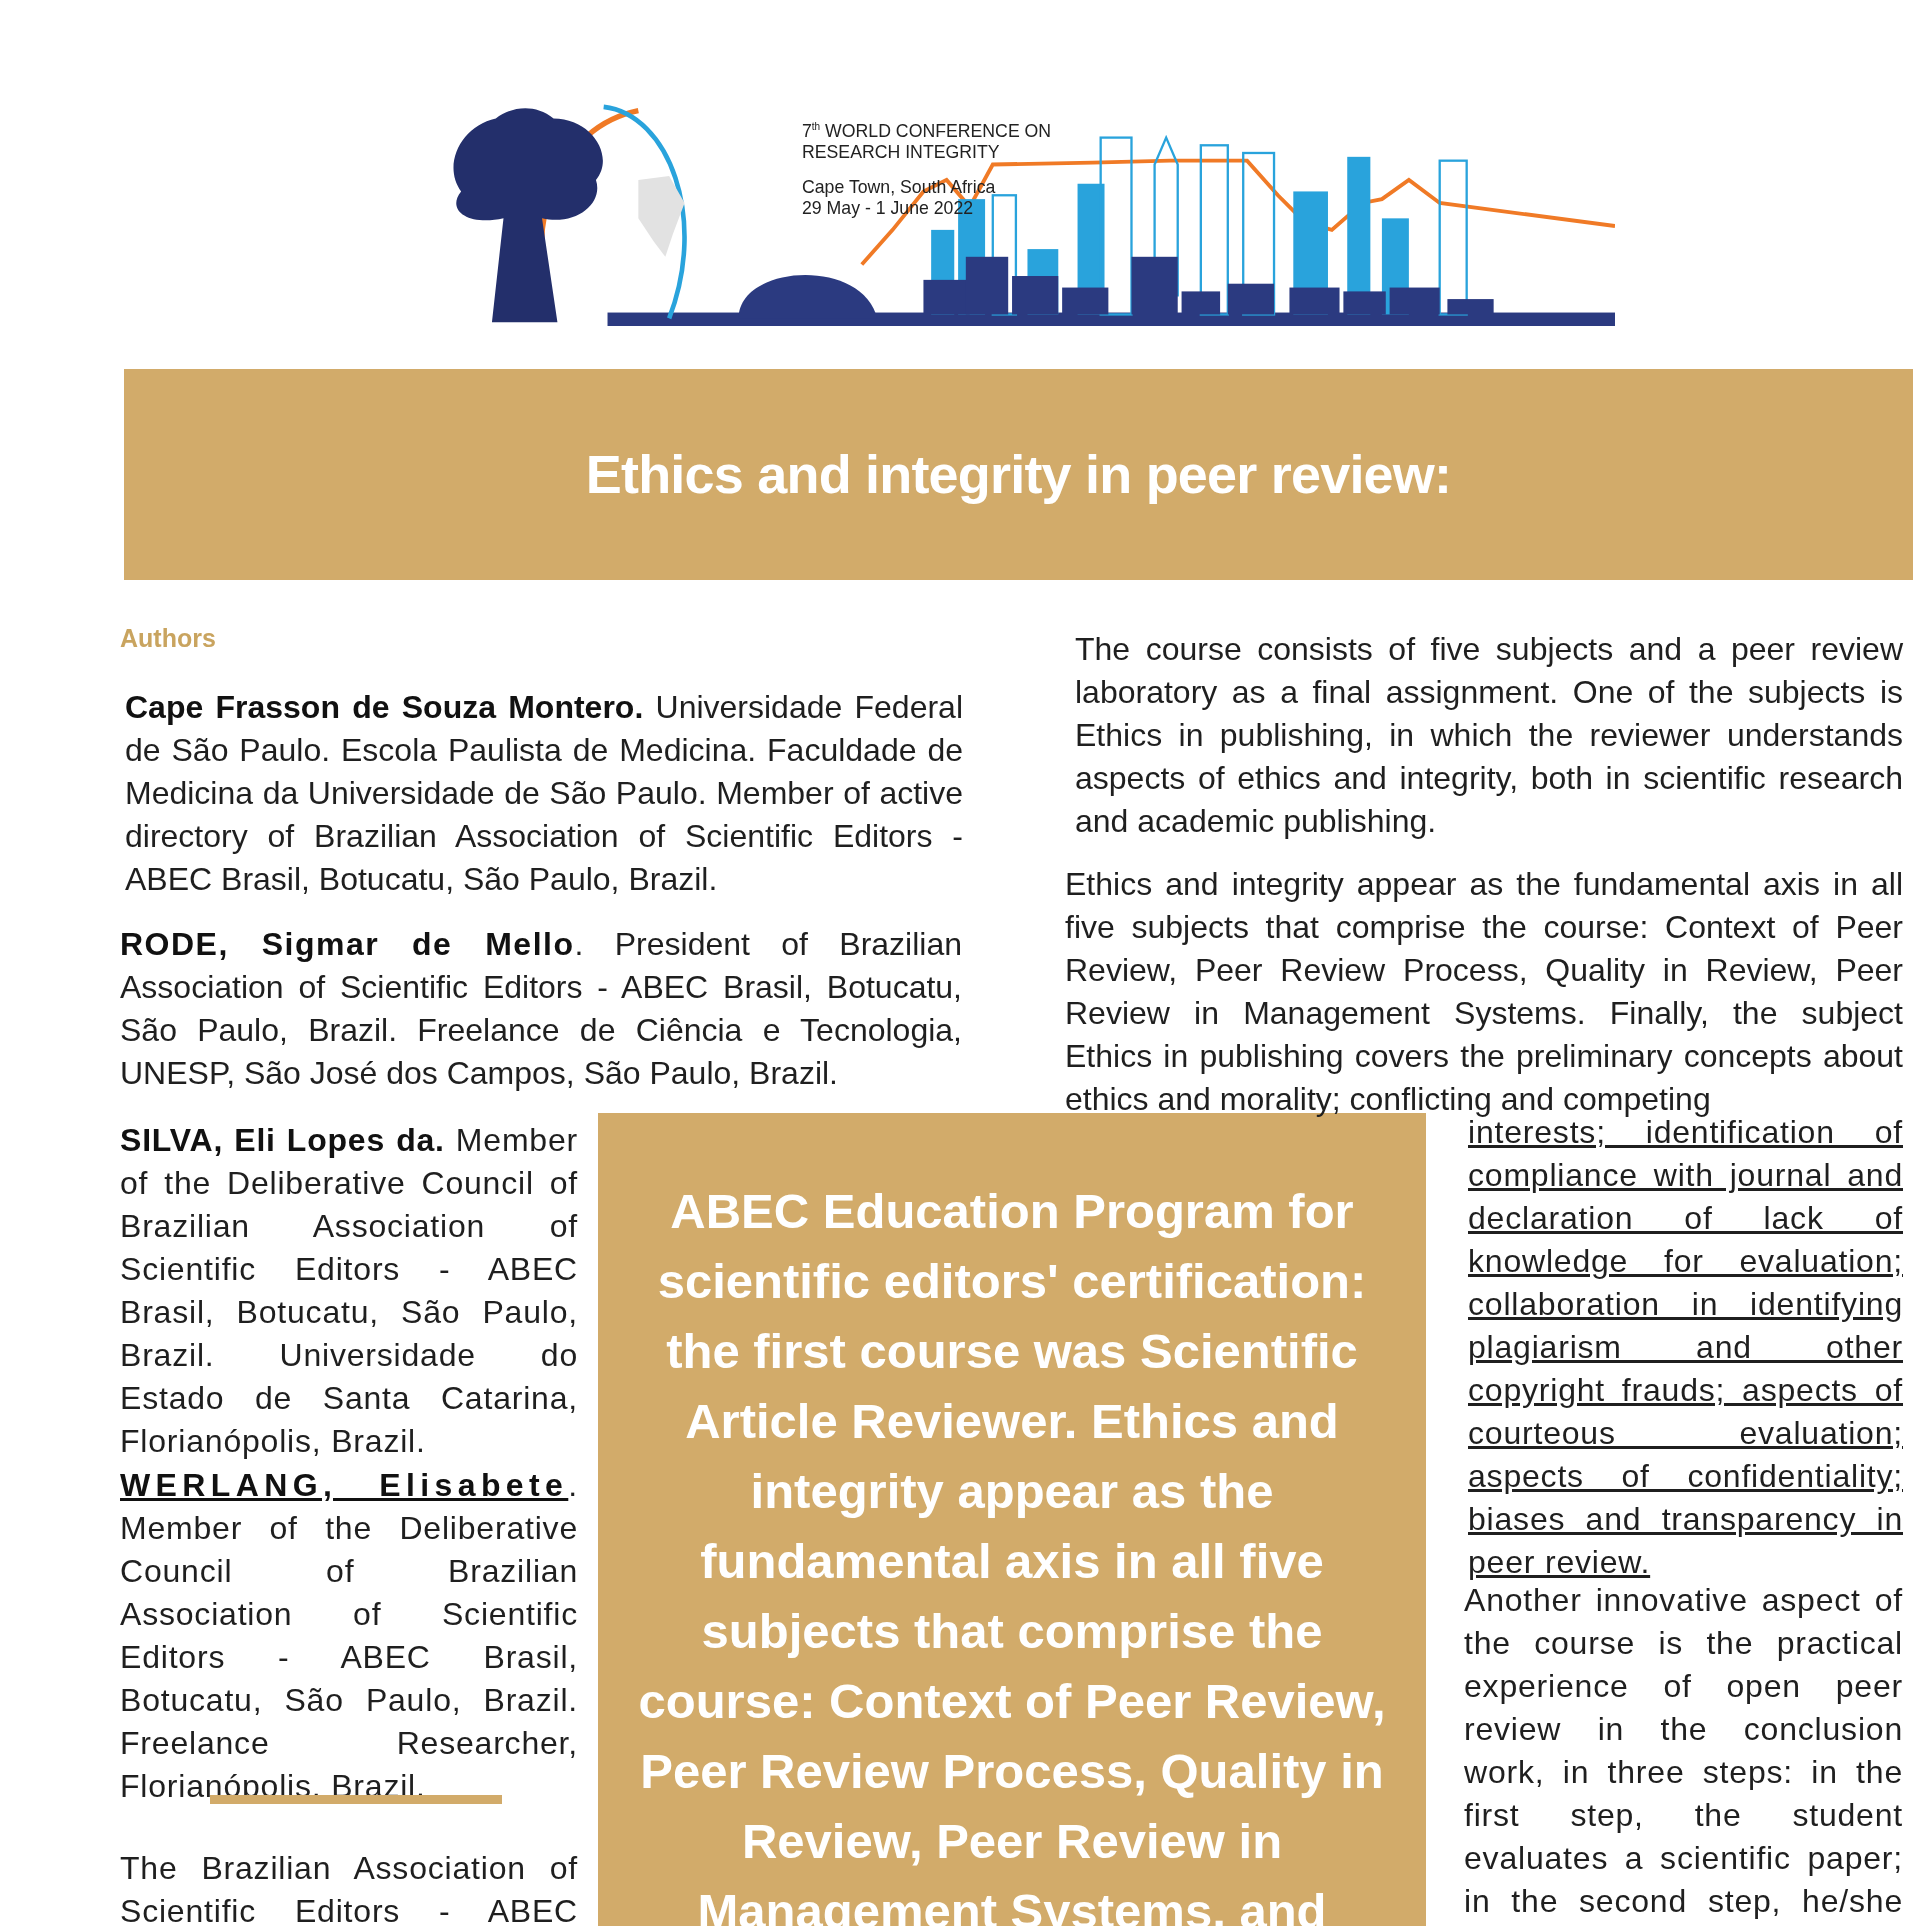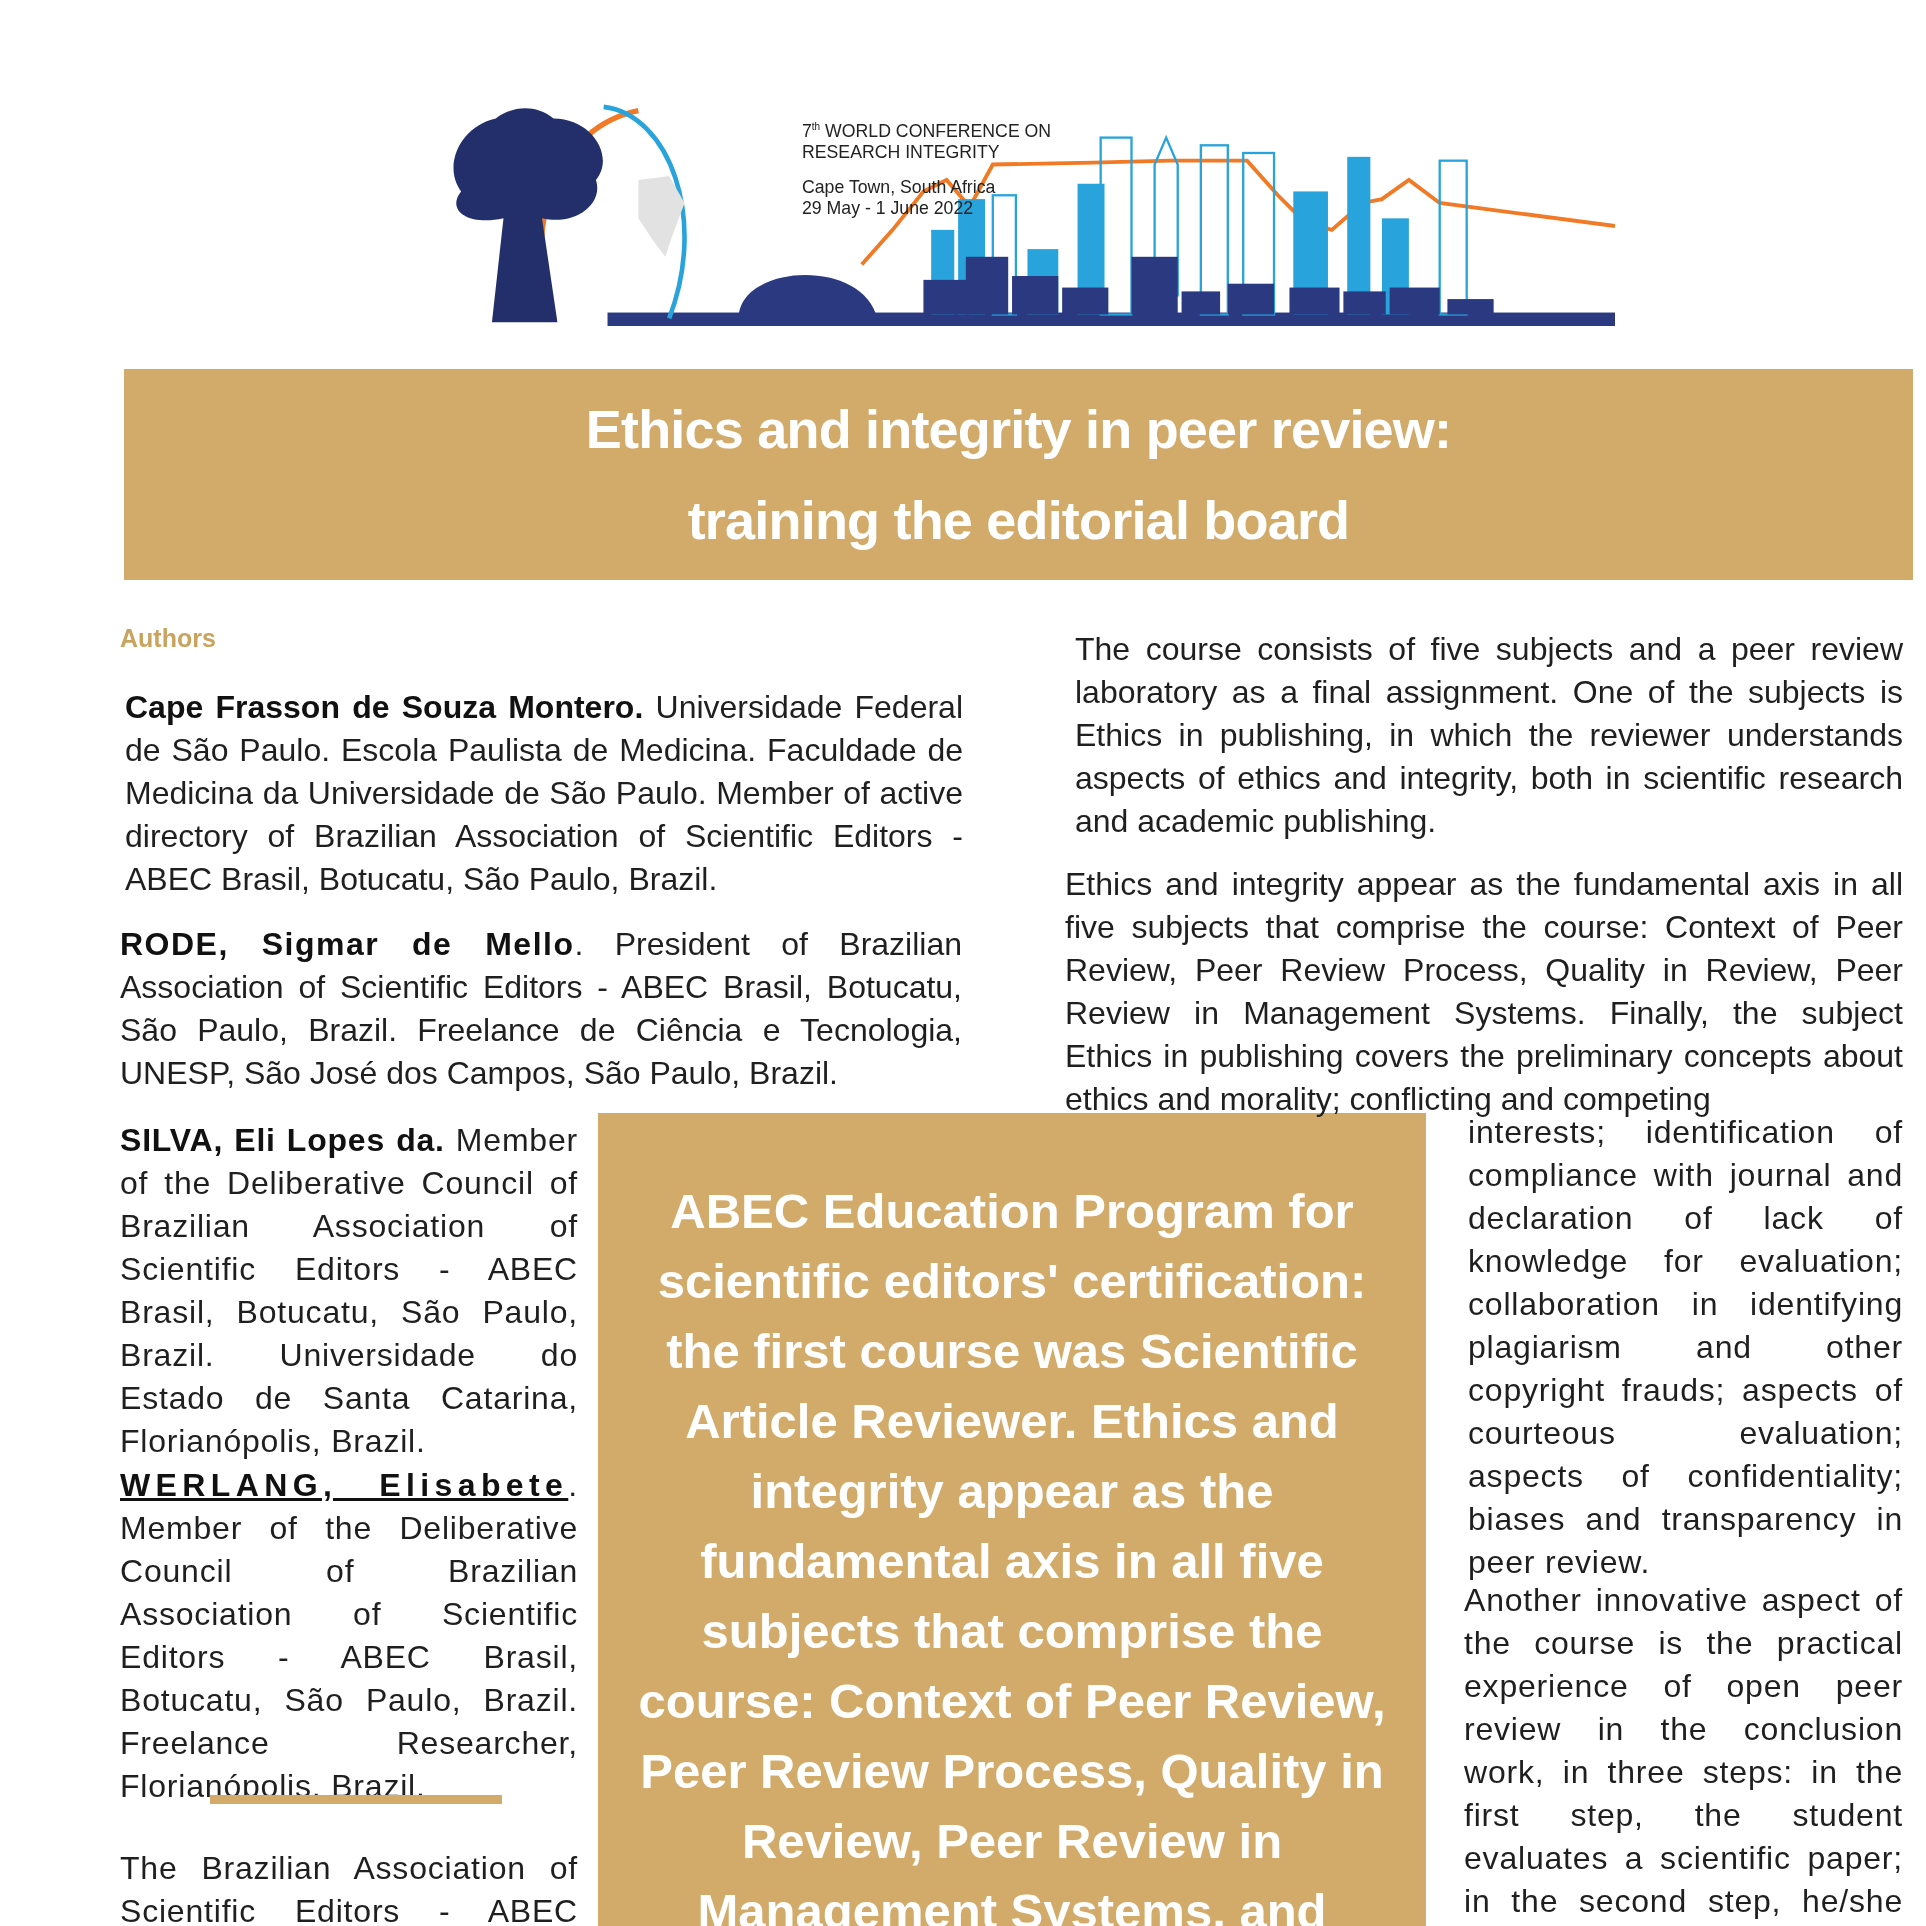--- a/index.html
+++ b/index.html
@@ -35,21 +35,21 @@
   #intro-top { left: 120px; top: 1847px; width: 458px; letter-spacing: 0.8px; }
 
   
   #center-box { left: 598px; top: 1113px; width: 828px; height: 966px; display: flex; align-items: center; justify-content: center; }
   #center-box p { margin: 0; padding: 0 27px; color: #ffffff; font-weight: bold; text-align: center;
                   font-size: 49px; line-height: 70px; }
 
   
   #course-1 { left: 1075px; top: 628px; width: 828px; }
   #course-2 { left: 1065px; top: 863px; width: 838px; }
-  #course-2-cont { left: 1468px; top: 1111px; width: 435px; letter-spacing: 0.8px; }
+  #course-2-cont { left: 1468px; top: 1111px; width: 435px; letter-spacing: 0.8px; text-decoration: underline; }
   #innovative { left: 1464px; top: 1579px; width: 439px; letter-spacing: 0.8px; }
 </style>
 </head>
 <body>
 
 <svg id="conf-logo" class="abs" viewBox="0 0 3055 580" preserveAspectRatio="none">
 
   <rect x="440" y="545" width="2615" height="35" fill="#2B3A80"></rect>
 
   <path d="M520 20 C 320 60, 210 300, 300 560" stroke="#F07A26" stroke-width="14" fill="none"></path>
@@ -98,21 +98,20 @@
 <div id="conf-text" class="abs">
   <div><span>7</span><sup>th</sup> <span>WORLD CONFERENCE ON</span></div>
   <div class="line2">RESEARCH INTEGRITY</div>
   <div>Cape Town, South Africa</div>
   <div>29 May - 1 June 2022</div>
 </div>
 
 <div id="title-bar" class="abs gold-bg">
   <h1>
     <span>Ethics and integrity in peer review:</span><br>
-    <span>training the editorial board</span>
   </h1>
 </div>
 
 <div id="authors-heading" class="abs">Authors</div>
 
 <div id="author-1" class="abs col-text">
   <b>Cape Frasson de Souza Montero.</b><span> Universidade Federal de São Paulo. Escola Paulista de Medicina. Faculdade de Medicina da Universidade de São Paulo. Member of active directory of Brazilian Association of Scientific Editors - ABEC Brasil, Botucatu, São Paulo, Brazil.</span>
 </div>
 <div id="author-2" class="abs col-text">
   <b style="letter-spacing:1.5px">RODE, Sigmar de Mello</b><span>. President of Brazilian Association of Scientific Editors - ABEC Brasil, Botucatu, São Paulo, Brazil. Freelance de Ciência e Tecnologia, UNESP, São José dos Campos, São Paulo, Brazil.</span>

